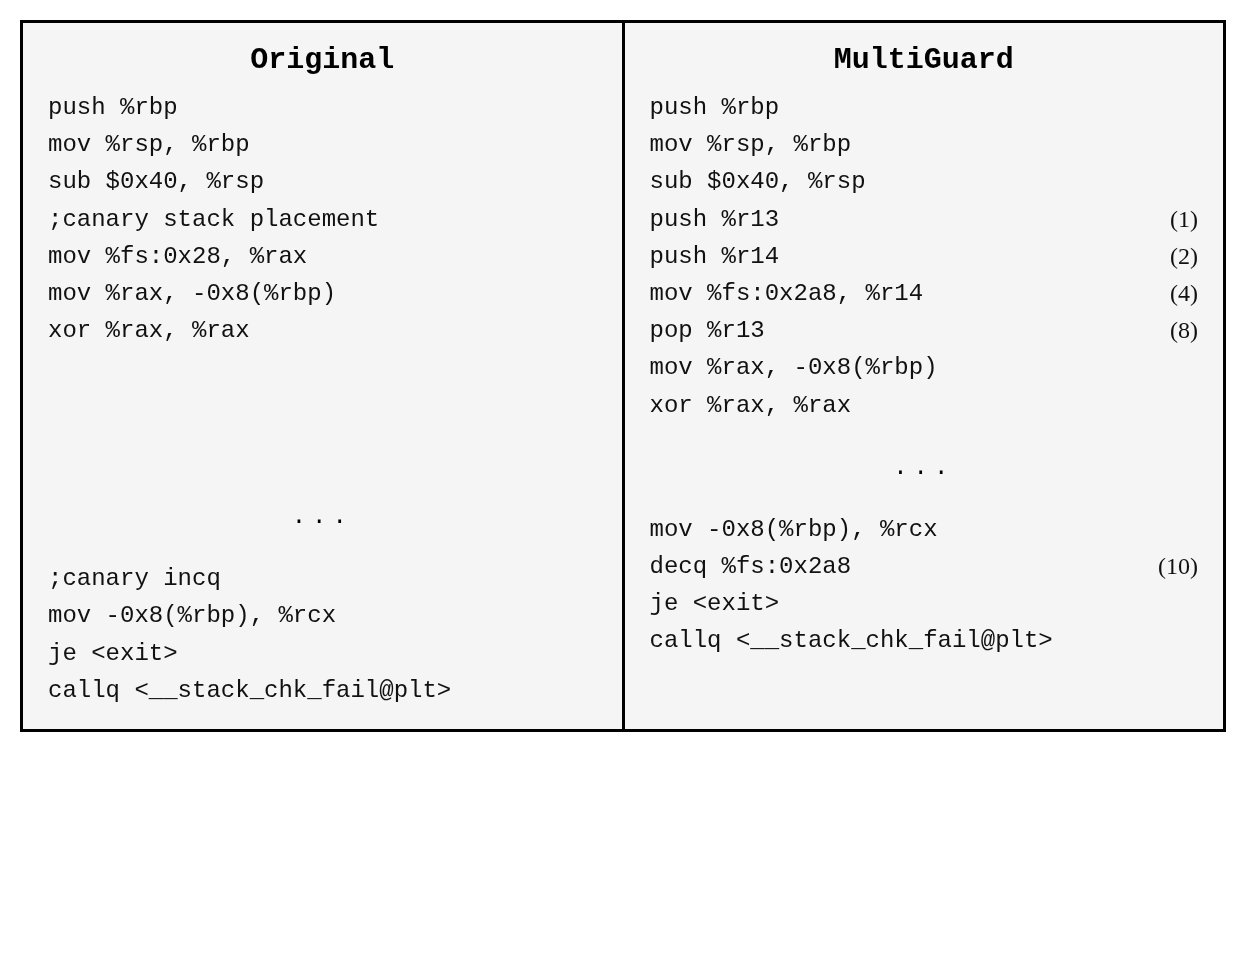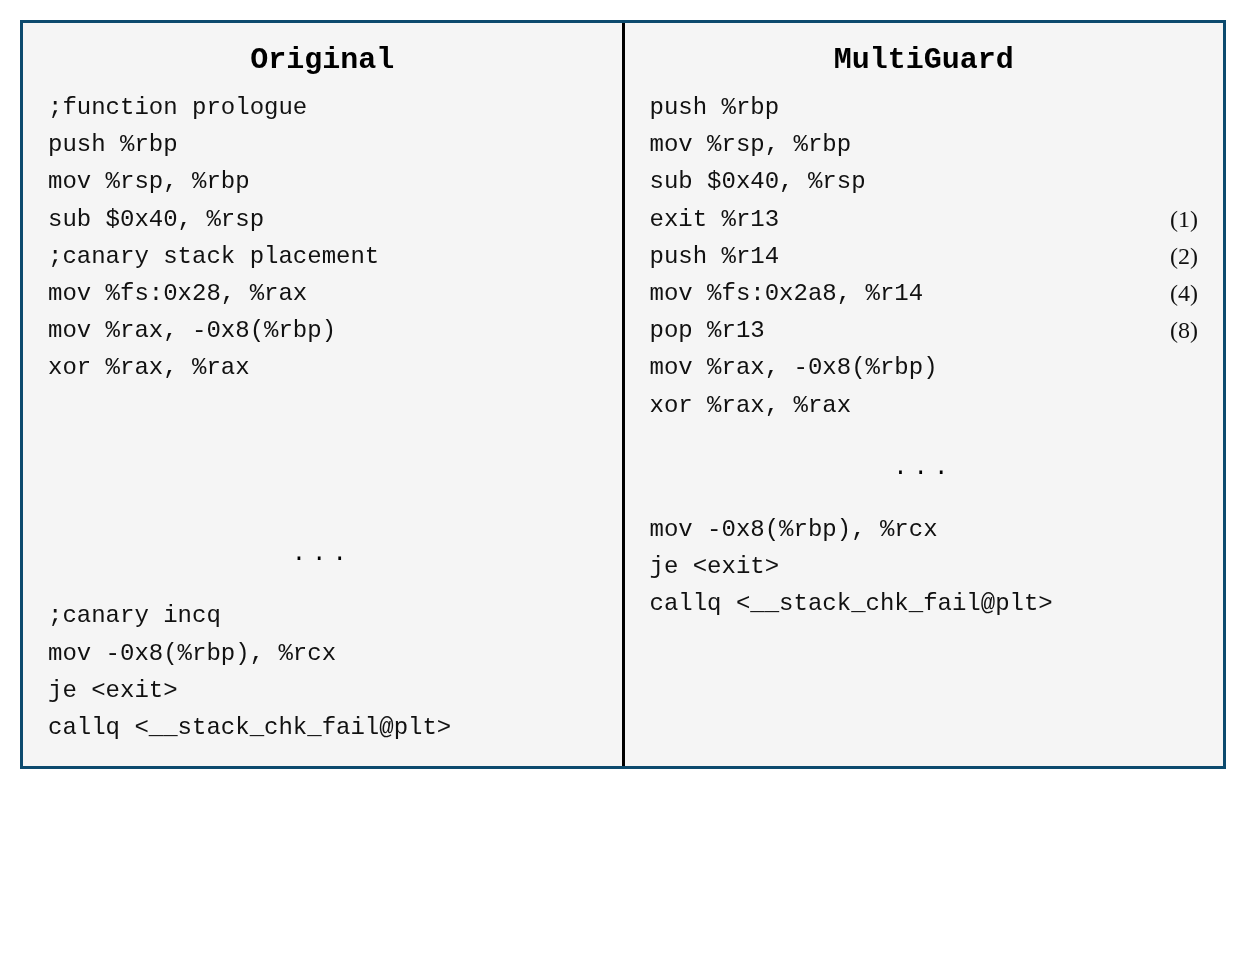--- a/index.html
+++ b/index.html
@@ -4,21 +4,21 @@
 <style>
   body {
     margin: 0;
     padding: 20px;
     background: #ffffff;
     font-family: "Courier New", monospace;
   }
   .container {
     display: flex;
     width: 1200px;
-    border: 3px solid #0c4a6e;
+    border: 3px solid #000000;
     background: #f5f5f5;
   }
   .panel {
     flex: 1;
     padding: 20px 25px;
     position: relative;
   }
   .panel.left {
     border-right: 3px solid #000;
   }
@@ -54,21 +54,20 @@
   }
 </style>
 </head>
 <body>
 
 <div class="container">
 
   <div class="panel left">
     <div class="title">Original</div>
     <div>
-      <div class="code-line">;function prologue</div>
       <div class="code-line">push %rbp</div>
       <div class="code-line">mov %rsp, %rbp</div>
       <div class="code-line">sub $0x40, %rsp</div>
       <div class="code-line">;canary stack placement</div>
       <div class="code-line">mov %fs:0x28, %rax</div>
       <div class="code-line">mov %rax, -0x8(%rbp)</div>
       <div class="code-line">xor %rax, %rax</div>
       <div class="blank"></div>
       <div class="blank"></div>
       <div class="blank"></div>
@@ -83,28 +82,29 @@
       <div class="code-line">callq &lt;__stack_chk_fail@plt&gt;</div>
     </div>
   </div>
 
   <div class="panel right">
     <div class="title">MultiGuard</div>
     <div>
       <div class="code-line"><span>push %rbp</span></div>
       <div class="code-line"><span>mov %rsp, %rbp</span></div>
       <div class="code-line"><span>sub $0x40, %rsp</span></div>
-      <div class="code-line"><span>exit %r13</span><span class="num">(1)</span></div>
+      <div class="code-line"><span>push %r13</span><span class="num">(1)</span></div>
       <div class="code-line"><span>push %r14</span><span class="num">(2)</span></div>
       <div class="code-line"><span>mov %fs:0x2a8, %r14</span><span class="num">(4)</span></div>
       <div class="code-line"><span>pop %r13</span><span class="num">(8)</span></div>
       <div class="code-line"><span>mov %rax, -0x8(%rbp)</span></div>
       <div class="code-line"><span>xor %rax, %rax</span></div>
     </div>
     <div class="ellipsis">...</div>
     <div>
       <div class="code-line"><span>mov -0x8(%rbp), %rcx</span></div>
+      <div class="code-line"><span>decq %fs:0x2a8</span><span class="num">(10)</span></div>
       <div class="code-line"><span>je &lt;exit&gt;</span></div>
       <div class="code-line"><span>callq &lt;__stack_chk_fail@plt&gt;</span></div>
     </div>
   </div>
 
 </div>
 
 </body></html>

